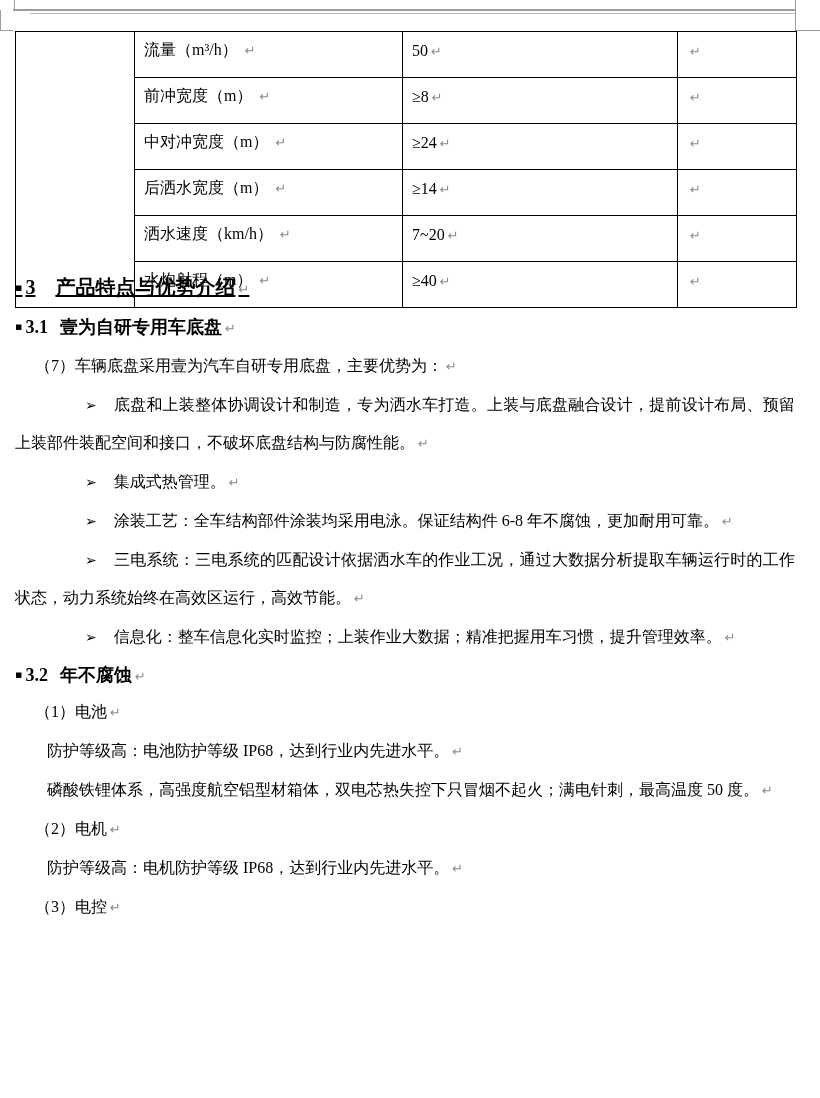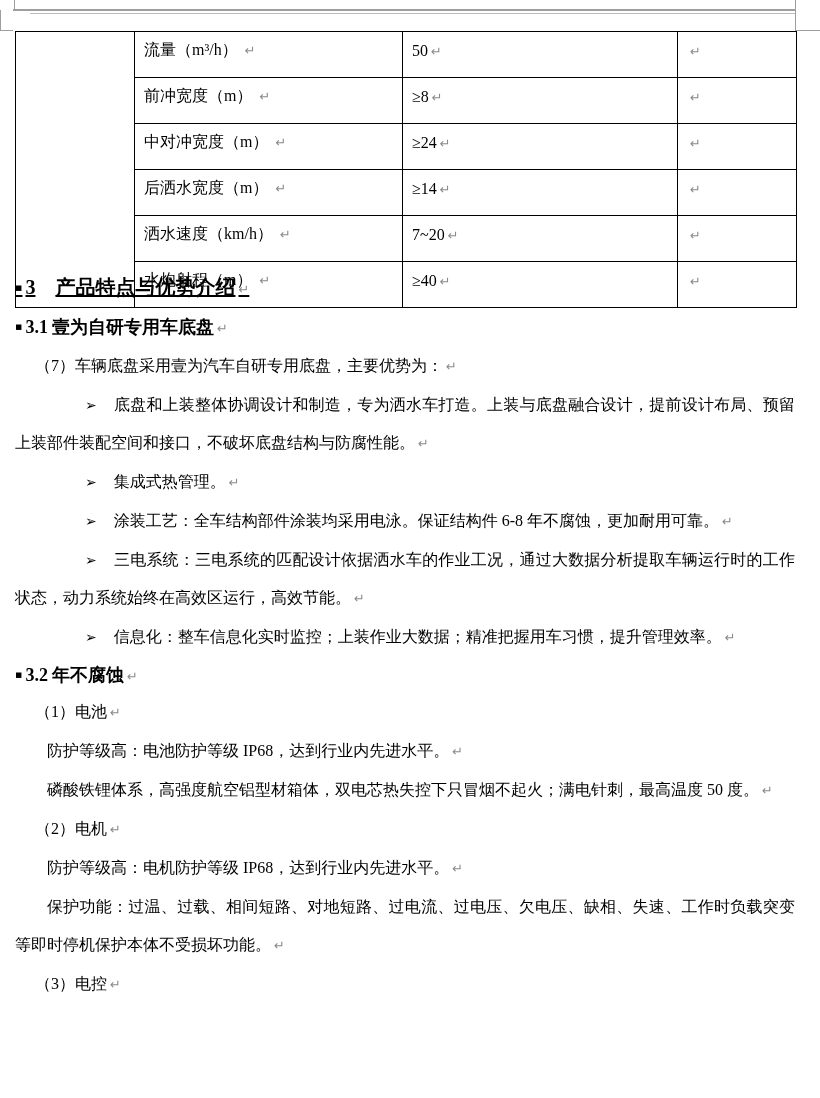--- a/index.html
+++ b/index.html
@@ -42,21 +42,21 @@
     font-size:20px;font-weight:bold;line-height:40px;height:40px;
     margin:8px 0 0 0;white-space:nowrap;text-decoration:underline;
   }
   .h-lvl2{
     font-size:18px;font-weight:bold;line-height:40px;height:40px;
     margin:0;white-space:nowrap;
   }
   .h-lvl2.tight{line-height:36px;height:36px;}
   .h-square{font-size:11px;vertical-align:3px;margin-right:3px;font-family:"DejaVu Sans",sans-serif;}
   .h-num1{margin-right:20px;}
-  .h-num2{margin-right:4px;}
+  .h-num2{margin-right:12px;}
 
   p.doc{
     margin:0;font-size:16px;line-height:38px;text-align:justify;
     font-family:"Liberation Serif","DejaVu Serif",serif;
   }
   p.p-num{text-indent:20px;}
   p.p-ind{text-indent:32px;}
   p.p-bullet{text-indent:70px;}
   .bullet-marker{
     font-family:"DejaVu Sans",sans-serif;font-size:14px;margin-right:17px;
@@ -143,18 +143,17 @@
 
     <p class="doc p-ind"><span>防护等级高：电池防护等级 IP68，达到行业内先进水平。</span><span class="pmark">↵</span></p>
 
     <p class="doc p-ind"><span>磷酸铁锂体系，高强度航空铝型材箱体，双电芯热失控下只冒烟不起火；满电针刺，最高温度 50 度。</span><span class="pmark">↵</span></p>
 
 
     <p class="doc p-num"><span>（2）电机</span><span class="pmark">↵</span></p>
 
     <p class="doc p-ind"><span>防护等级高：电机防护等级 IP68，达到行业内先进水平。</span><span class="pmark">↵</span></p>
 
-    <p class="doc p-ind"><span>保护功能：过温、过载、相间短路、对地短路、过电流、过电压、欠电压、缺相、失速、工作时负载突变等即时停机保护本体不受损坏功能。</span><span class="pmark">↵</span></p>
 
     <p class="doc p-num"><span>（3）电控</span><span class="pmark">↵</span></p>
 
   </div>
 </div>
 
 </body></html>

